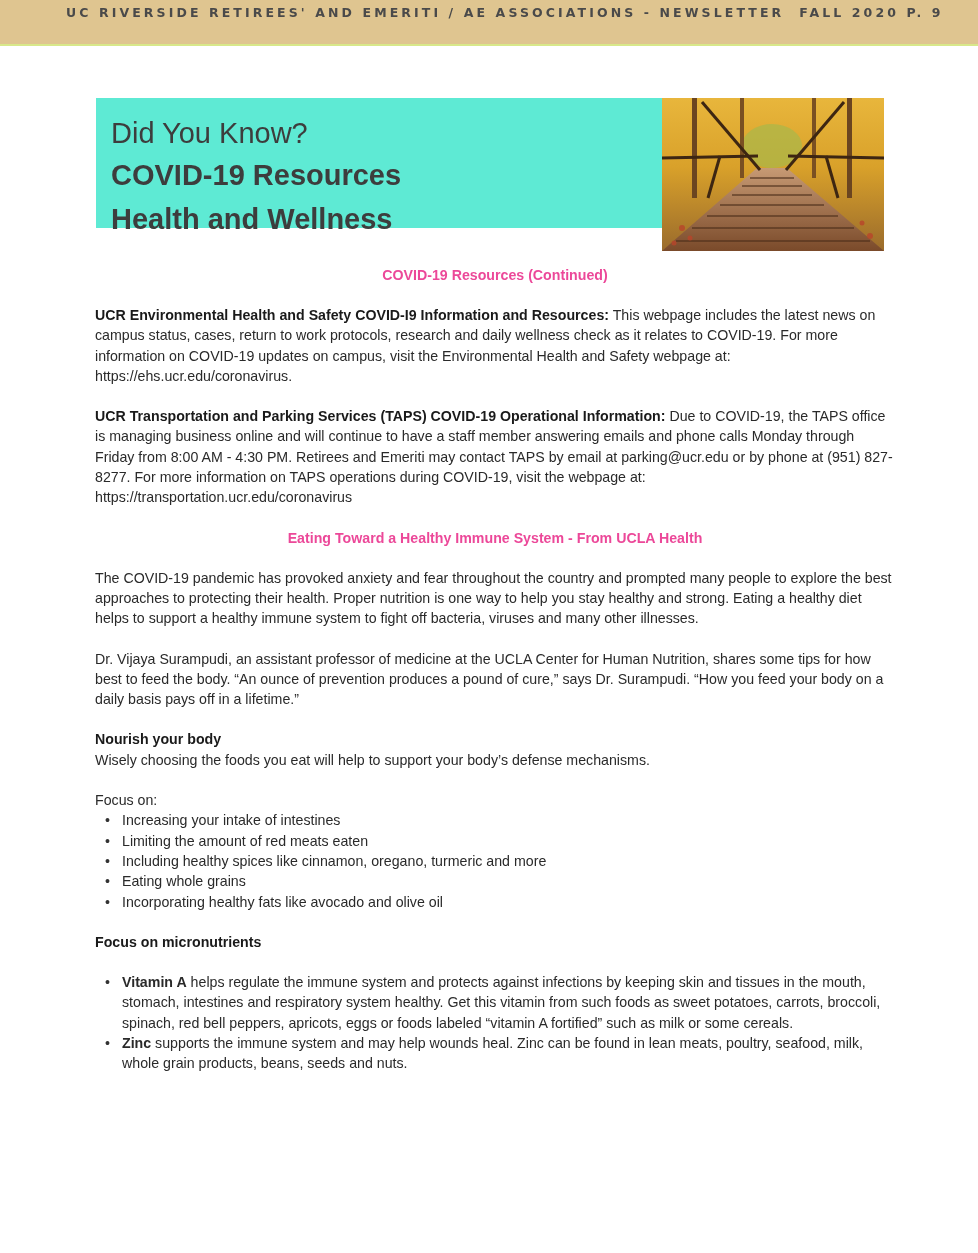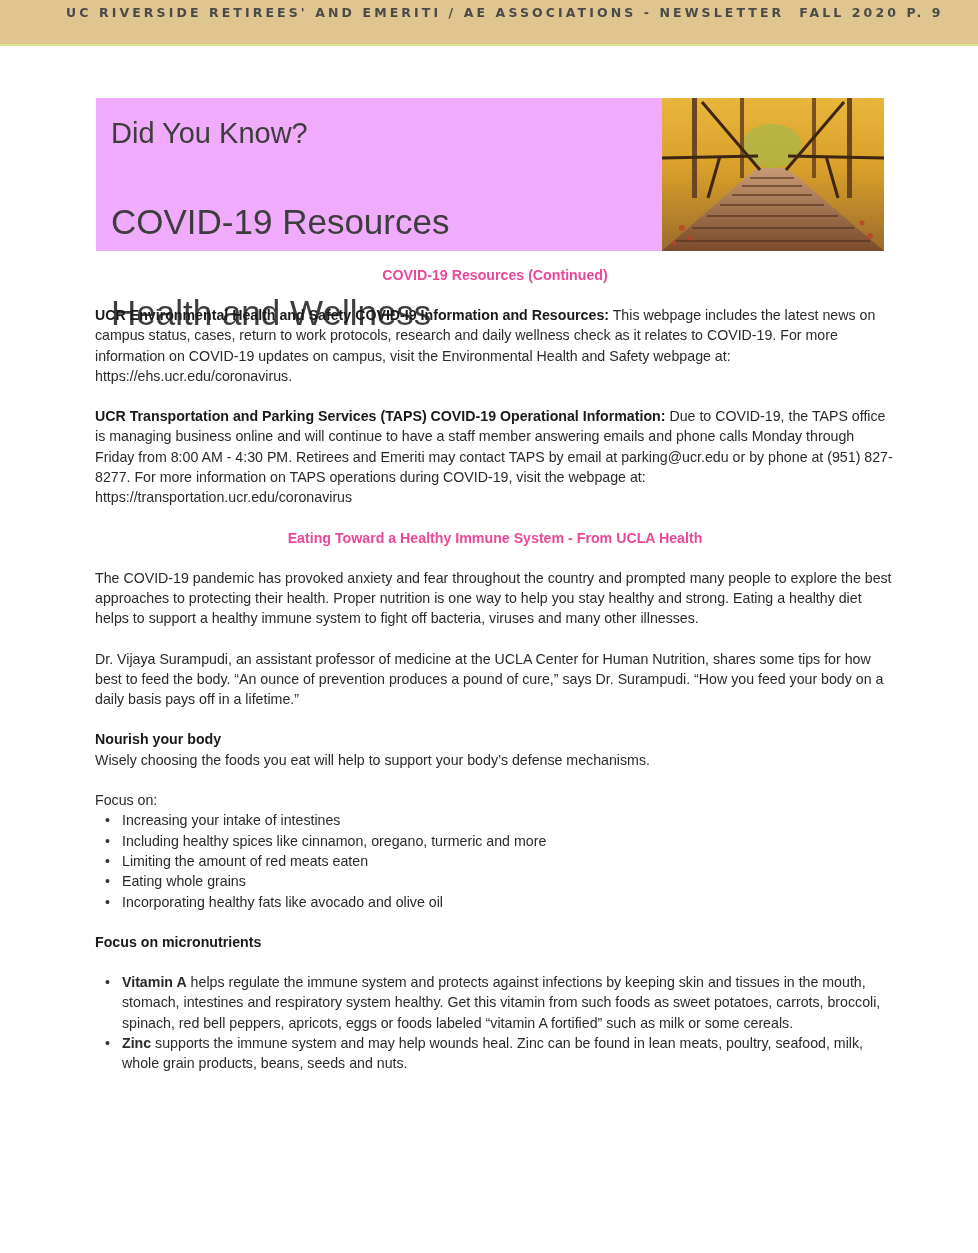--- a/index.html
+++ b/index.html
@@ -10,26 +10,26 @@
     position: absolute; left: 0; top: 0; width: 978px; height: 46px;
     background: #dfc590; border-bottom: 2px solid #d8e88a;
   }
   .top-band .running-head {
     position: absolute; left: 66px; top: 5px;
     font-family: "DejaVu Sans", sans-serif; font-weight: bold;
     font-size: 12.5px; letter-spacing: 3.1px; color: #4a4a4a; white-space: pre;
   }
 
   .hero {
-    position: absolute; left: 96px; top: 98px; width: 788px; height: 153px;
-    background: #f0abfc;
+    position: absolute; left: 96px; top: 98px; width: 788px; height: 130px;
+    background: #5eead4;
   }
   .hero .hero-text { position: absolute; left: 15px; top: 15px; color: #3d3d3d; }
   .hero .kicker { font-size: 29px; line-height: 40px; font-weight: normal; }
-  .hero .title-line { font-size: 35px; line-height: 44px; font-weight: normal; margin-top: 47px; }
+  .hero .title-line { font-size: 29px; line-height: 44px; font-weight: bold; }
   .hero .photo {
     position: absolute; right: 0; top: 0; width: 222px; height: 153px; overflow: hidden;
     background: linear-gradient(180deg, #d99a1e 0%, #e6b43a 35%, #b9882f 55%, #8a5a32 100%);
   }
   .photo svg { display: block; }
 
   .content { position: absolute; left: 95px; top: 265px; width: 800px; font-size: 14.2px; line-height: 20.3px; color: #2a2a2a; }
   .section-heading {
     text-align: center; color: #ec4899; font-weight: bold; font-size: 14.2px; line-height: 20px;
   }
@@ -123,22 +123,22 @@
 
   <div class="para">
     <div class="subhead">Nourish your body</div>
     <div>Wisely choosing the foods you eat will help to support your body’s defense mechanisms.</div>
   </div>
 
   <div class="para">
     <div>Focus on:</div>
     <ul class="bullets">
       <li>Increasing your intake of intestines</li>
+      <li>Limiting the amount of red meats eaten</li>
       <li>Including healthy spices like cinnamon, oregano, turmeric and more</li>
-      <li>Limiting the amount of red meats eaten</li>
       <li>Eating whole grains</li>
       <li>Incorporating healthy fats like avocado and olive oil</li>
     </ul>
   </div>
 
   <div class="para subhead">Focus on micronutrients</div>
   <div class="spacer"></div>
 
   <ul class="bullets">
     <li><b>Vitamin A</b><span> helps regulate the immune system and protects against infections by keeping skin and tissues in the mouth, stomach, intestines and respiratory system healthy. Get this vitamin from such foods as sweet potatoes, carrots, broccoli, spinach, red bell peppers, apricots, eggs or foods labeled “vitamin A fortified” such as milk or some cereals.</span></li>

